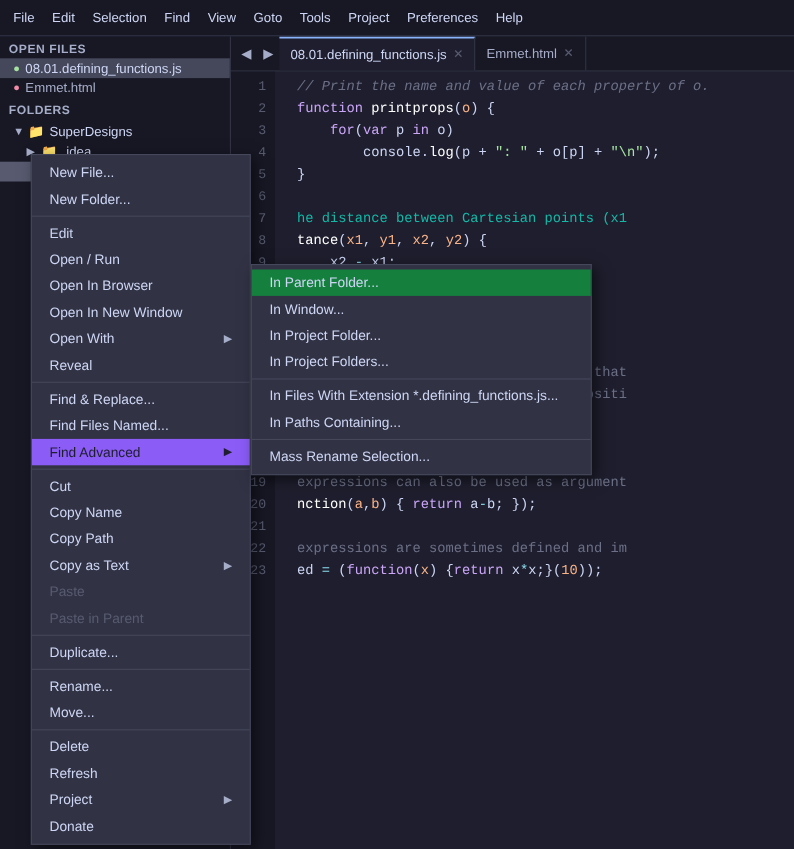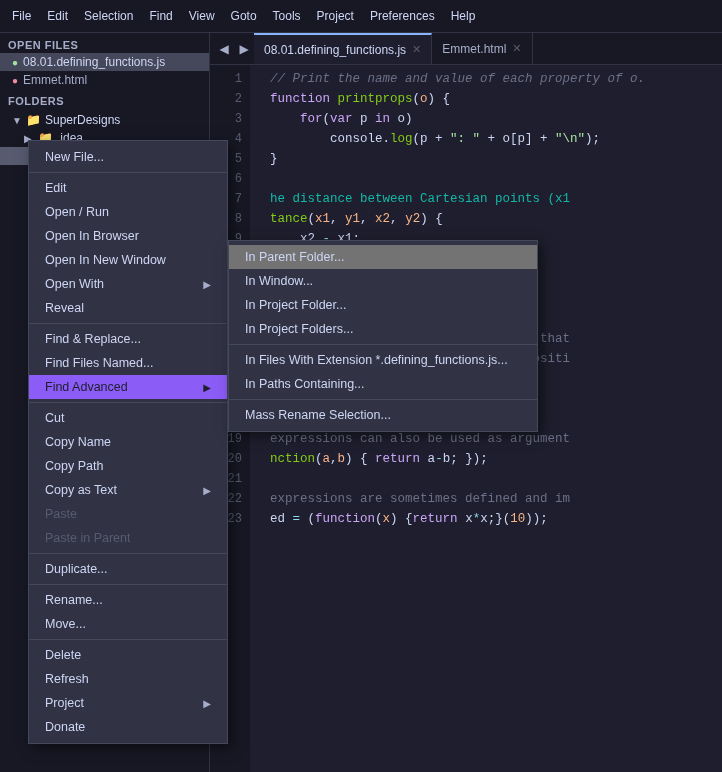--- a/index.html
+++ b/index.html
@@ -171,21 +171,21 @@
     }
     .code-line {
       height: 20px;
       line-height: 20px;
       white-space: pre;
       color: #cdd6f4;
       font-size: 12.5px;
       margin-left: 12px;
     }
     .kw { color: #cba6f7; }
-    .fn { color: #84cc16; }
+    .fn { color: #ffffff; }
     .str { color: #a6e3a1; }
     .num { color: #fab387; }
     .op { color: #89dceb; }
     .cm { color: #6c7086; font-style: italic; }
     .param { color: #fab387; }
 
     
     .context-menu {
       position: absolute;
       top: 140px;
@@ -243,21 +243,21 @@
     .submenu-item {
       padding: 5px 16px;
       cursor: pointer;
       font-size: 12.5px;
       color: #cdd6f4;
       display: flex;
       align-items: center;
       white-space: nowrap;
     }
     .submenu-item.first-item {
-      background: #737373;
+      background: #15803d;
     }
     .submenu-separator {
       height: 1px;
       background: #45475a;
       margin: 3px 0;
     }
 
     .open-files-label { color: #a6adc8; font-size: 11px; font-weight: bold; padding: 6px 8px 2px 8px; letter-spacing: 0.5px; }
   </style>
 </head>
@@ -390,20 +390,21 @@
           <div class="code-line"><span style="color:#6c7086;">expressions are sometimes defined and im</span></div>
           <div class="code-line">ed <span class="op">=</span> (<span class="kw">function</span>(<span class="param">x</span>) {<span class="kw">return</span> x<span class="op">*</span>x;}(<span class="num">10</span>));</div>
         </div>
       </div>
     </div>
   </div>
 </div>
 
 <div class="context-menu">
   <div class="context-menu-item">New File...</div>
+  <div class="context-menu-item">New Folder...</div>
   <div class="context-menu-separator"></div>
   <div class="context-menu-item">Edit</div>
   <div class="context-menu-item">Open / Run</div>
   <div class="context-menu-item">Open In Browser</div>
   <div class="context-menu-item">Open In New Window</div>
   <div class="context-menu-item">
     <span>Open With</span>
     <span class="submenu-arrow">▶</span>
   </div>
   <div class="context-menu-item">Reveal</div>

